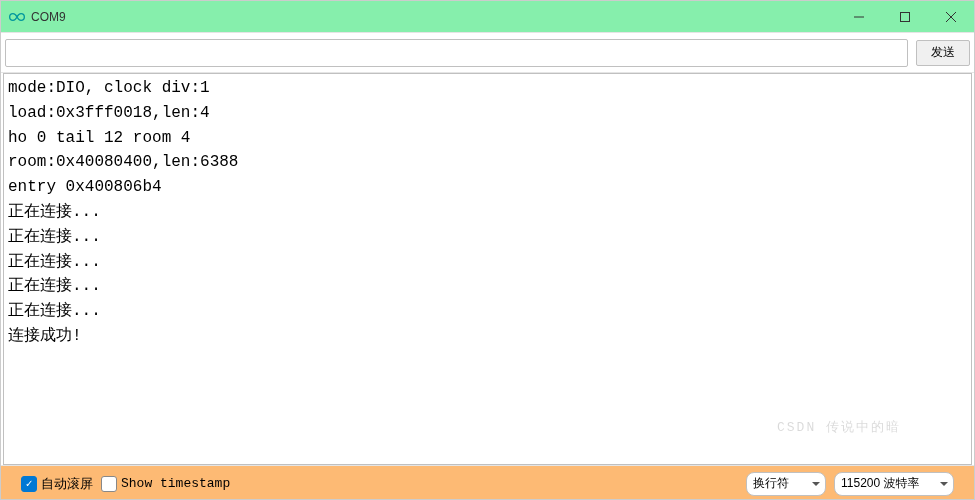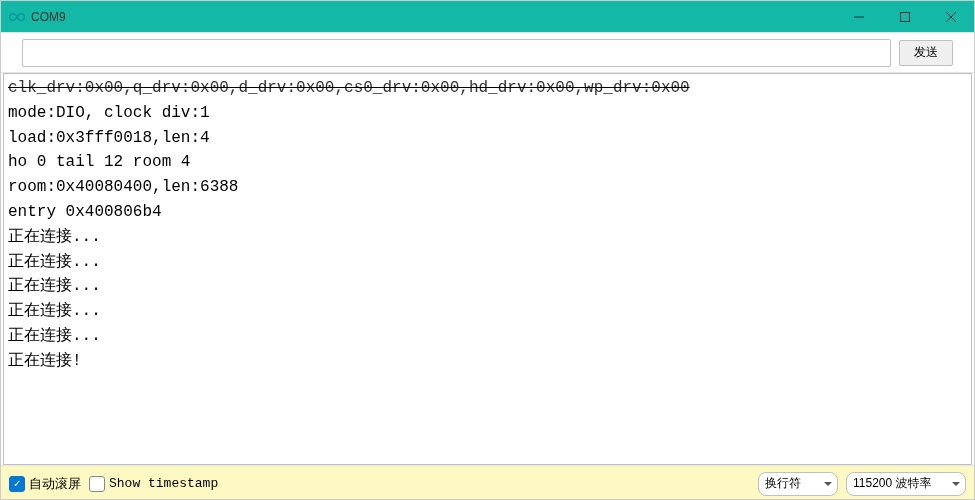--- a/index.html
+++ b/index.html
@@ -11,21 +11,21 @@
       font-family: "Segoe UI", Arial, sans-serif;
       font-size: 13px;
       width: 975px;
       height: 500px;
       background: #ffffff;
       overflow: hidden;
       border: 1px solid #ccc;
     }
     .titlebar {
       height: 32px;
-      background: #14b8a6;
+      background: #86efac;
       display: flex;
       align-items: center;
       padding-left: 8px;
       border-bottom: 1px solid #e5e5e5;
     }
     .app-icon {
       width: 16px;
       height: 16px;
       margin-right: 6px;
       display: flex;
@@ -54,21 +54,21 @@
       color: #666;
     }
     .win-btn svg {
       width: 10px;
       height: 10px;
     }
     .toolbar {
       height: 40px;
       display: flex;
       align-items: center;
-      padding: 6px 21px;
+      padding: 6px 4px;
       gap: 8px;
       border-bottom: 1px solid #e5e5e5;
       background: #ffffff;
     }
     .send-input {
       flex: 1;
       height: 28px;
       border: 1px solid #c0c0c0;
       padding: 0 6px;
       font-size: 13px;
@@ -116,24 +116,24 @@
       right: 70px;
       font-size: 13px;
       color: rgba(0,0,0,0.15);
       pointer-events: none;
       letter-spacing: 2px;
     }
     .statusbar {
       height: 36px;
       display: flex;
       align-items: center;
-      padding: 0 8px;
+      padding: 0 20px;
       gap: 8px;
       border-top: 1px solid #e5e5e5;
-      background: #fef9c3;
+      background: #fdba74;
     }
     .checkbox-group {
       display: flex;
       align-items: center;
       gap: 4px;
       font-size: 13px;
       font-family: "Courier New", monospace;
     }
     .checkbox {
       width: 16px;
@@ -214,33 +214,33 @@
   </div>
 </div>
 
 <div class="toolbar">
   <input type="text" class="send-input" value="" style="">
   <button class="btn">发送</button>
 </div>
 
 <div class="console-area">
   <div id="console-lines">
-      <div class="line truncated">clk_drv:0x00,q_drv:0x00,d_drv:0x00,cs0_drv:0x00,hd_drv:0x00,wp_drv:0x00</div>
       <div class="line">mode:DIO, clock div:1</div>
       <div class="line">load:0x3fff0018,len:4</div>
       <div class="line">ho 0 tail 12 room 4</div>
       <div class="line">room:0x40080400,len:6388</div>
       <div class="line">entry 0x400806b4</div>
       <div class="line">正在连接...</div>
       <div class="line">正在连接...</div>
       <div class="line">正在连接...</div>
       <div class="line">正在连接...</div>
       <div class="line">正在连接...</div>
-      <div class="line">正在连接!</div>
-    </div>
+      <div class="line">连接成功!</div>
+    </div>
+  <div class="watermark">CSDN 传说中的暗</div>
 </div>
 
 <div class="statusbar">
   <div class="checkbox-group">
     <span class="checkbox checked"></span>
     <span>自动滚屏</span>
   </div>
   <div class="checkbox-group">
     <span class="checkbox"></span>
     <span>Show timestamp</span>

